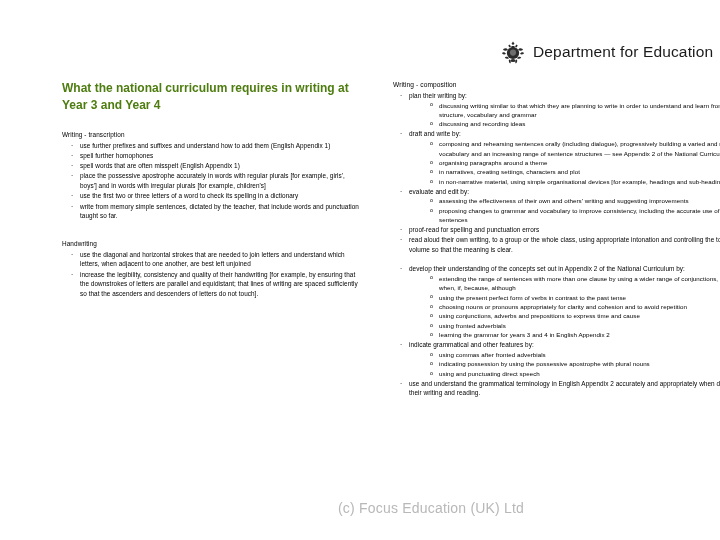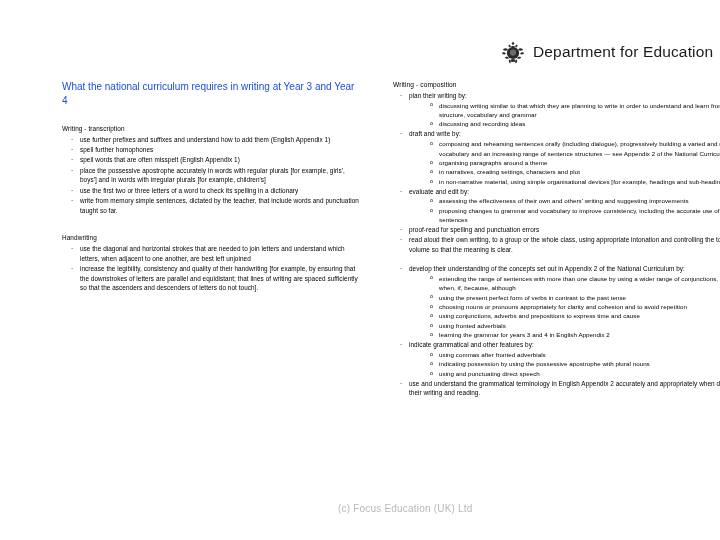--- a/index.html
+++ b/index.html
@@ -19,21 +19,21 @@
   .crest { width: 26px; height: 24px; display: block; }
   .logo-text {
     font-size: 15.5px; color: #1b1b1b; letter-spacing: 0.15px; white-space: nowrap;
   }
 
   
   .col-left  { position: absolute; left: 14px;  top: 80px;  width: 300px; }
   .col-right { position: absolute; left: 345px; top: 80px;  width: 366px; }
 
   .slide-title {
-    font-size: 10px; font-weight: normal; color: #1d4ed8;
+    font-size: 12px; font-weight: bold; color: #4d7c0f;
     line-height: 1.42; margin-bottom: 16px;
   }
 
   .sec-head {
     font-size: 6.4px; color: #000; line-height: 1.5;
     margin-bottom: 1px; letter-spacing: 0.1px;
   }
   .sec-head.sp { margin-top: 12px; }
 
   
@@ -61,21 +61,21 @@
   .col-right .sec-head { font-size: 6.6px; }
   .col-right .lvl1 { margin-left: 7px; }
 
   
   .footer {
     position: absolute; left: 0; top: 508px; width: 720px;
     display: flex; align-items: center;
   }
   .footer-copy {
     position: absolute; left: 290px;
-    font-size: 10px; color: #b8b8b8; letter-spacing: 0.2px;
+    font-size: 14px; color: #b8b8b8; letter-spacing: 0.2px;
   }
   .footer-page {
     position: absolute; left: 680px;
     font-size: 8.6px; color: #b8b8b8;
   }
 </style>
 </head>
 <body>
 
 <div class="slide">

